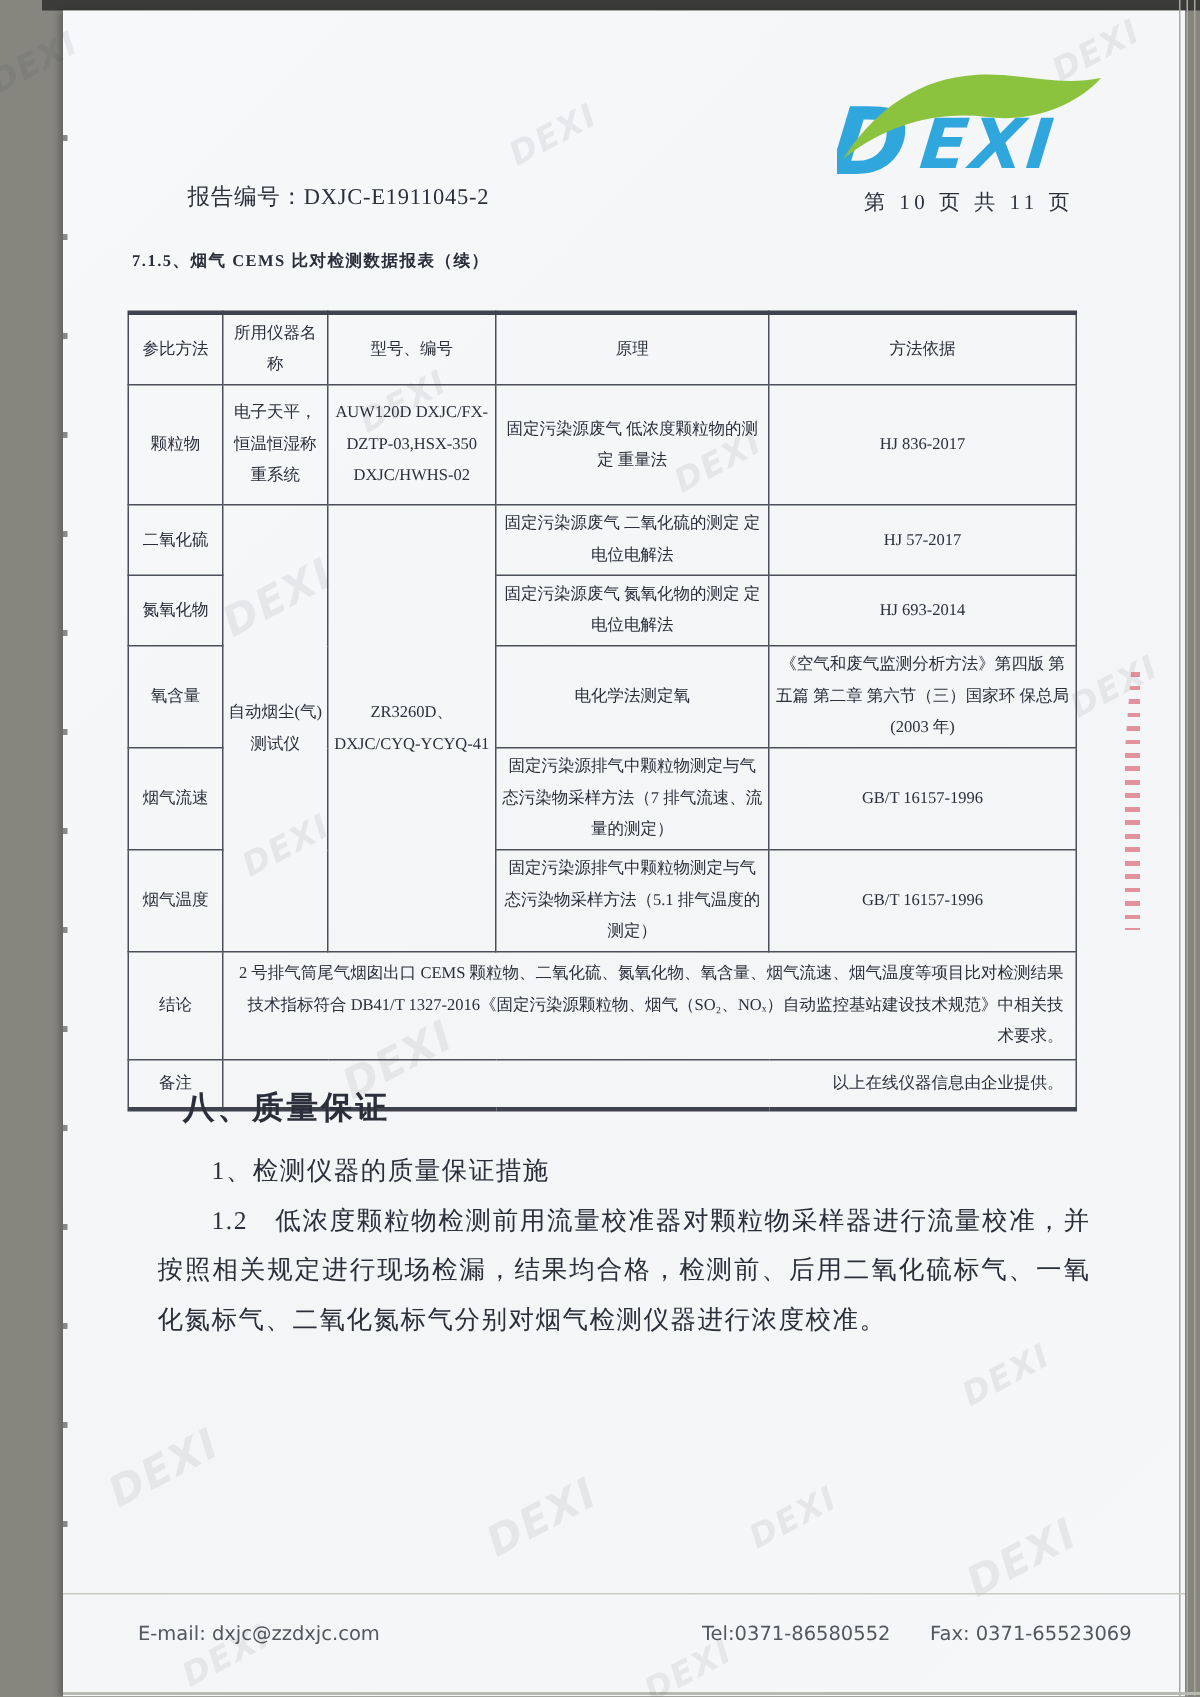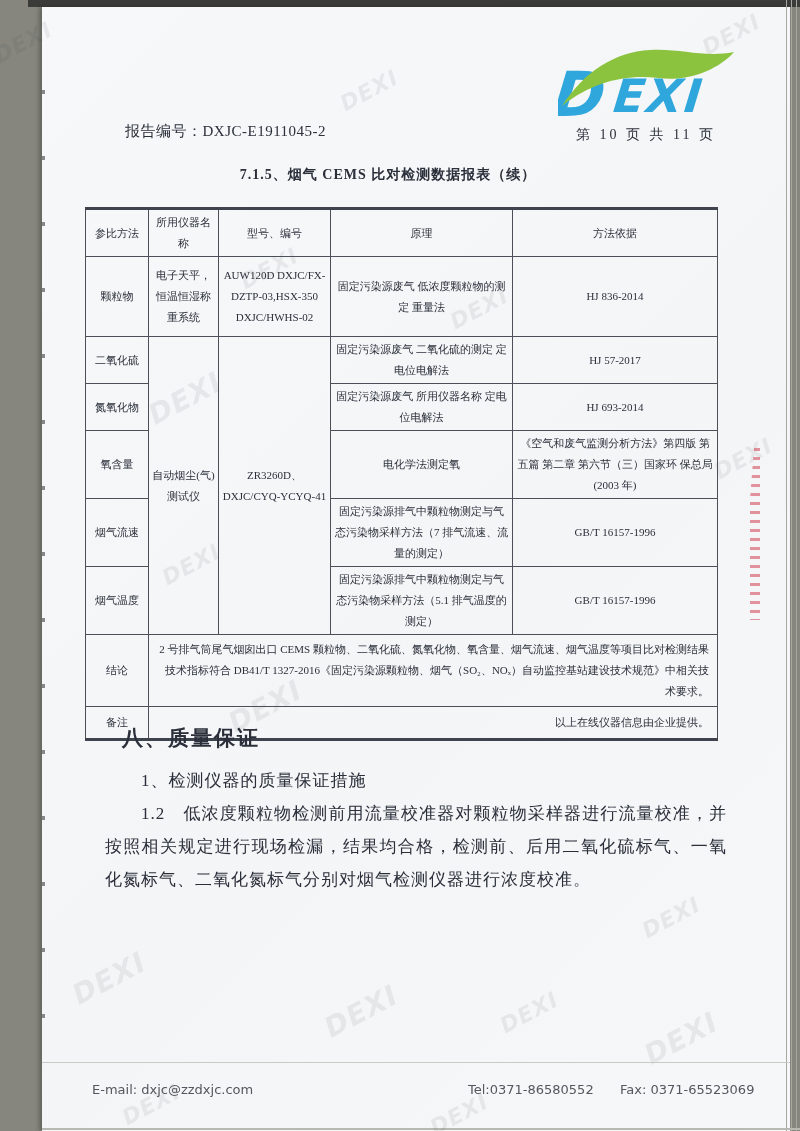--- a/index.html
+++ b/index.html
@@ -21,22 +21,22 @@
   }
   .right-line{position:absolute;top:0;width:1px;height:1131px;background:#a8a8a1;}
   .bottom-line{position:absolute;left:42px;top:1128px;width:758px;height:2px;background:#b9b9b3;}
 
   .report-no{position:absolute;left:125px;top:122px;font-size:15px;letter-spacing:.5px;}
   .page-info{position:absolute;left:576px;top:126px;font-size:14px;letter-spacing:3px;}
 
   .logo{position:absolute;left:558px;top:38px;width:182px;height:92px;}
 
   .doc-title{
-    position:absolute;left:72px;top:166px;width:632px;
-    text-align:center;font-size:14px;font-weight:bold;letter-spacing:1px;
+    position:absolute;left:88px;top:166px;width:632px;
+    font-size:11px;font-weight:bold;letter-spacing:1px;
   }
 
   table.cems{
     position:absolute;left:85px;top:207px;width:632px;
     border-collapse:collapse;table-layout:fixed;
     font-size:11px;color:#2a2f3a;
     border-top:3px solid #3e434d;border-bottom:3px solid #3e434d;
     border-left:1px solid #4a4f58;border-right:1px solid #4a4f58;border-radius:30px;
   }
   table.cems td,table.cems th{
@@ -138,32 +138,32 @@
     <th>所用仪器名称</th>
     <th>型号、编号</th>
     <th>原理</th>
     <th>方法依据</th>
   </tr>
   <tr style="height:80px">
     <td>颗粒物</td>
     <td>电子天平，恒温恒湿称重系统</td>
     <td>AUW120D DXJC/FX-DZTP-03,HSX-350 DXJC/HWHS-02</td>
     <td>固定污染源废气 低浓度颗粒物的测定 重量法</td>
-    <td>HJ 836-2014</td>
+    <td>HJ 836-2017</td>
   </tr>
   <tr style="height:43px">
     <td>二氧化硫</td>
     <td rowspan="5">自动烟尘(气)测试仪</td>
     <td rowspan="5">ZR3260D、DXJC/CYQ-YCYQ-41</td>
     <td>固定污染源废气 二氧化硫的测定 定电位电解法</td>
     <td>HJ 57-2017</td>
   </tr>
   <tr style="height:40px">
     <td>氮氧化物</td>
-    <td>固定污染源废气 所用仪器名称 定电位电解法</td>
+    <td>固定污染源废气 氮氧化物的测定 定电位电解法</td>
     <td>HJ 693-2014</td>
   </tr>
   <tr style="height:67px">
     <td>氧含量</td>
     <td>电化学法测定氧</td>
     <td>《空气和废气监测分析方法》第四版 第五篇 第二章 第六节（三）国家环 保总局(2003 年)</td>
   </tr>
   <tr style="height:57px">
     <td>烟气流速</td>
     <td>固定污染源排气中颗粒物测定与气态污染物采样方法（7 排气流速、流量的测定）</td>

